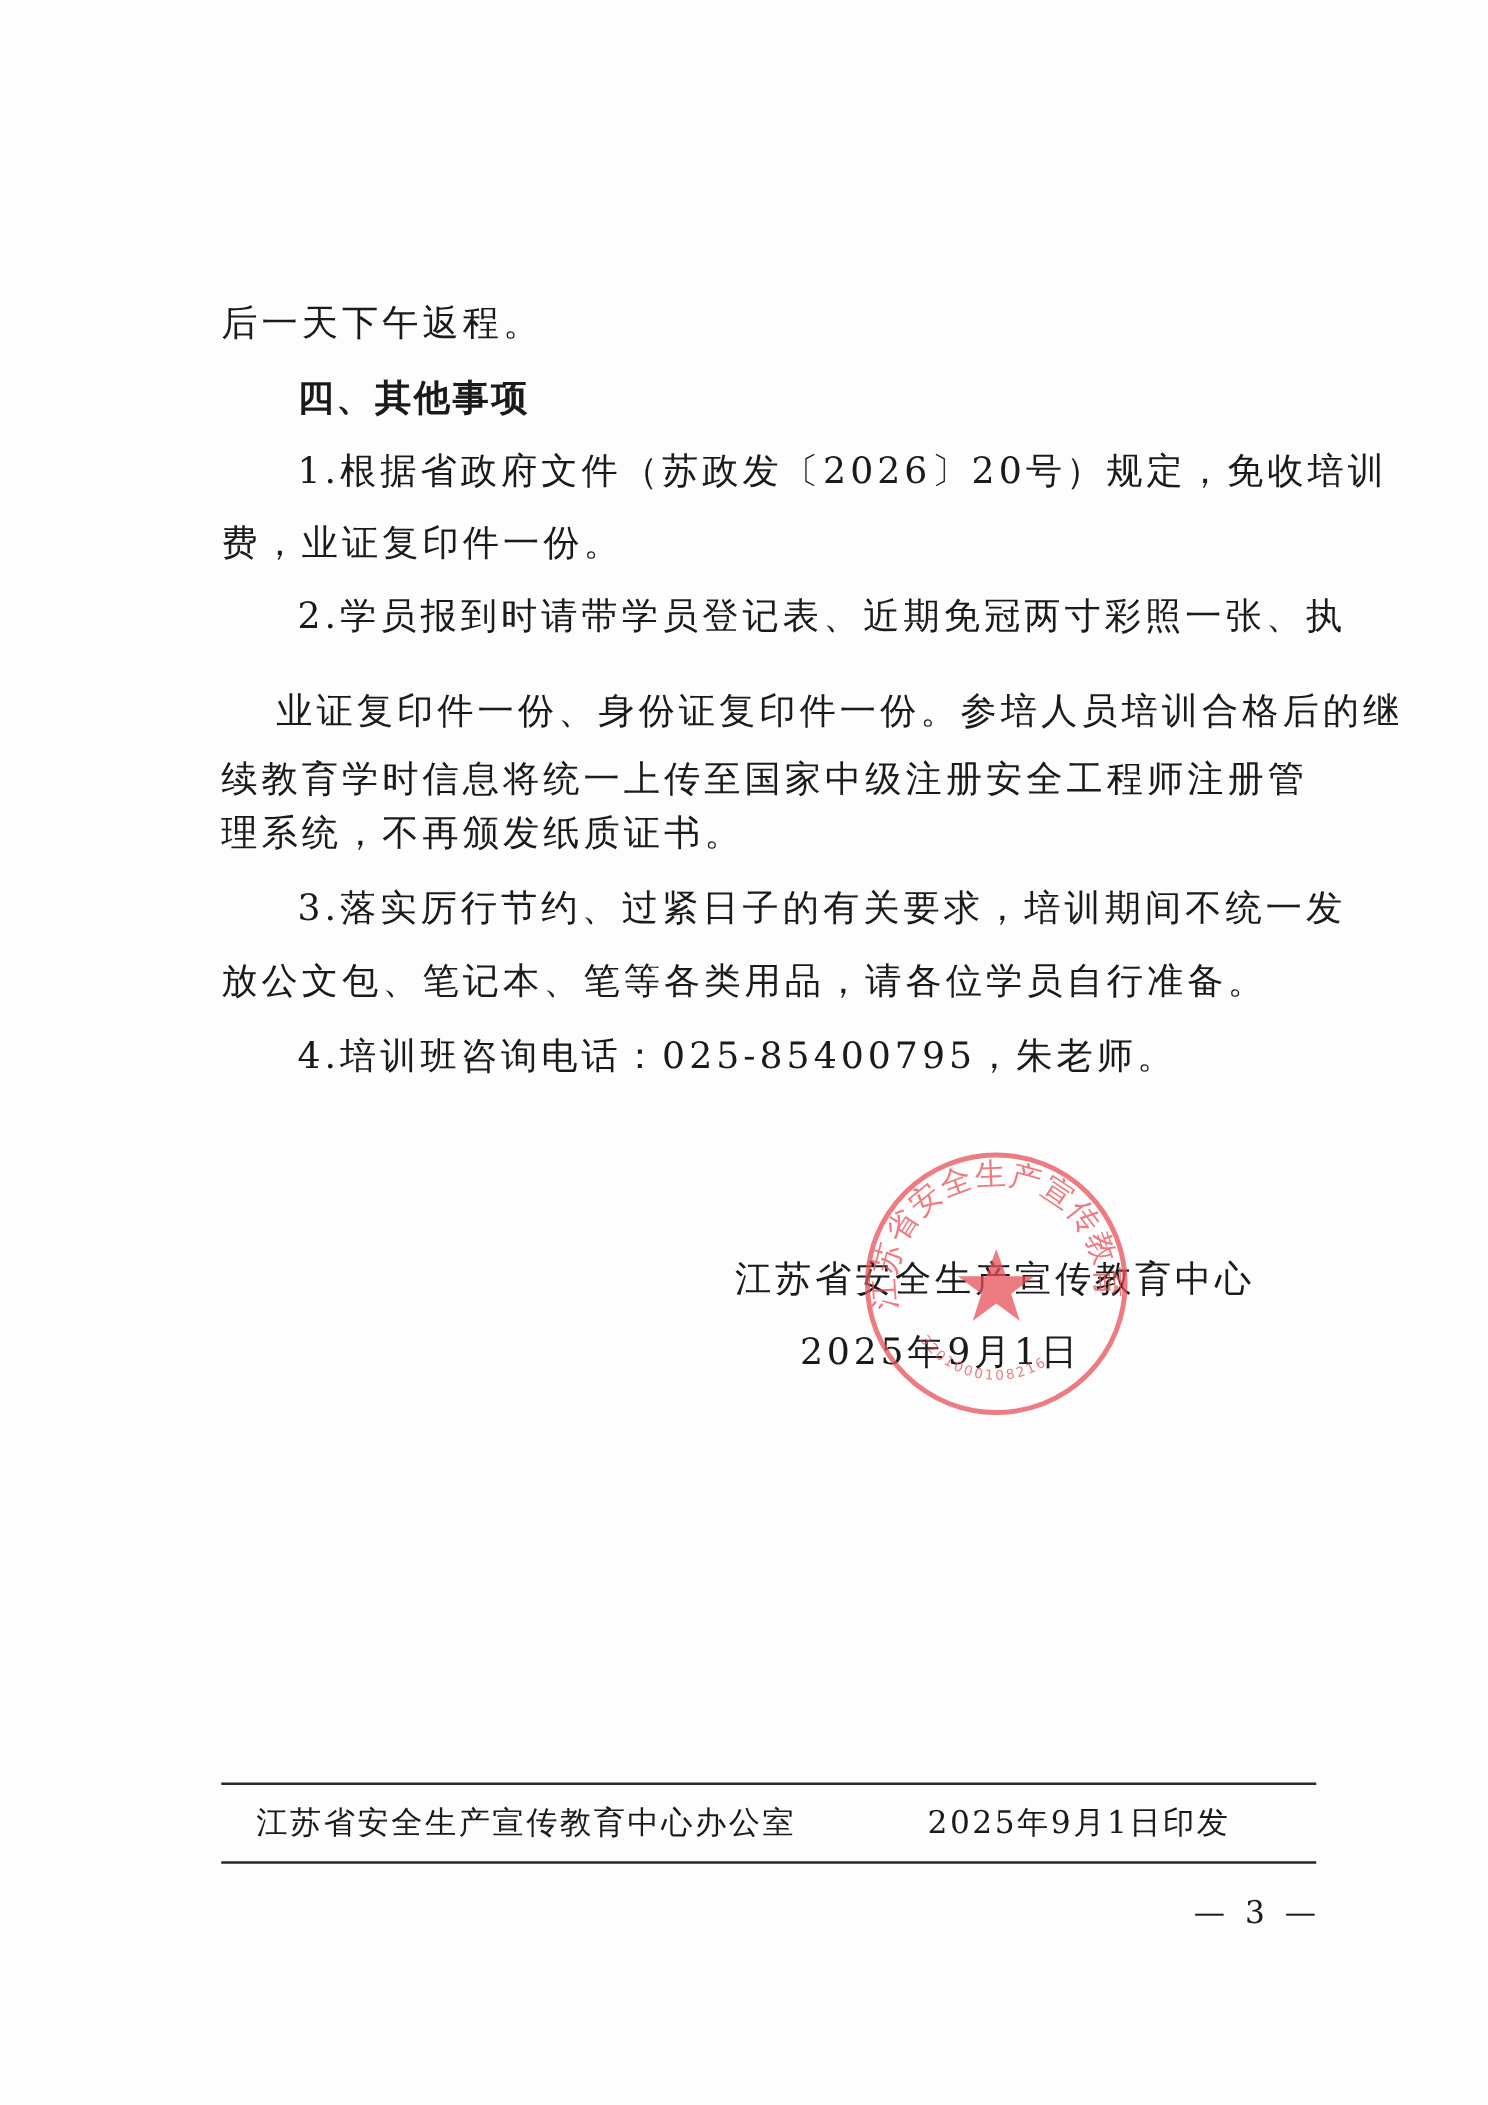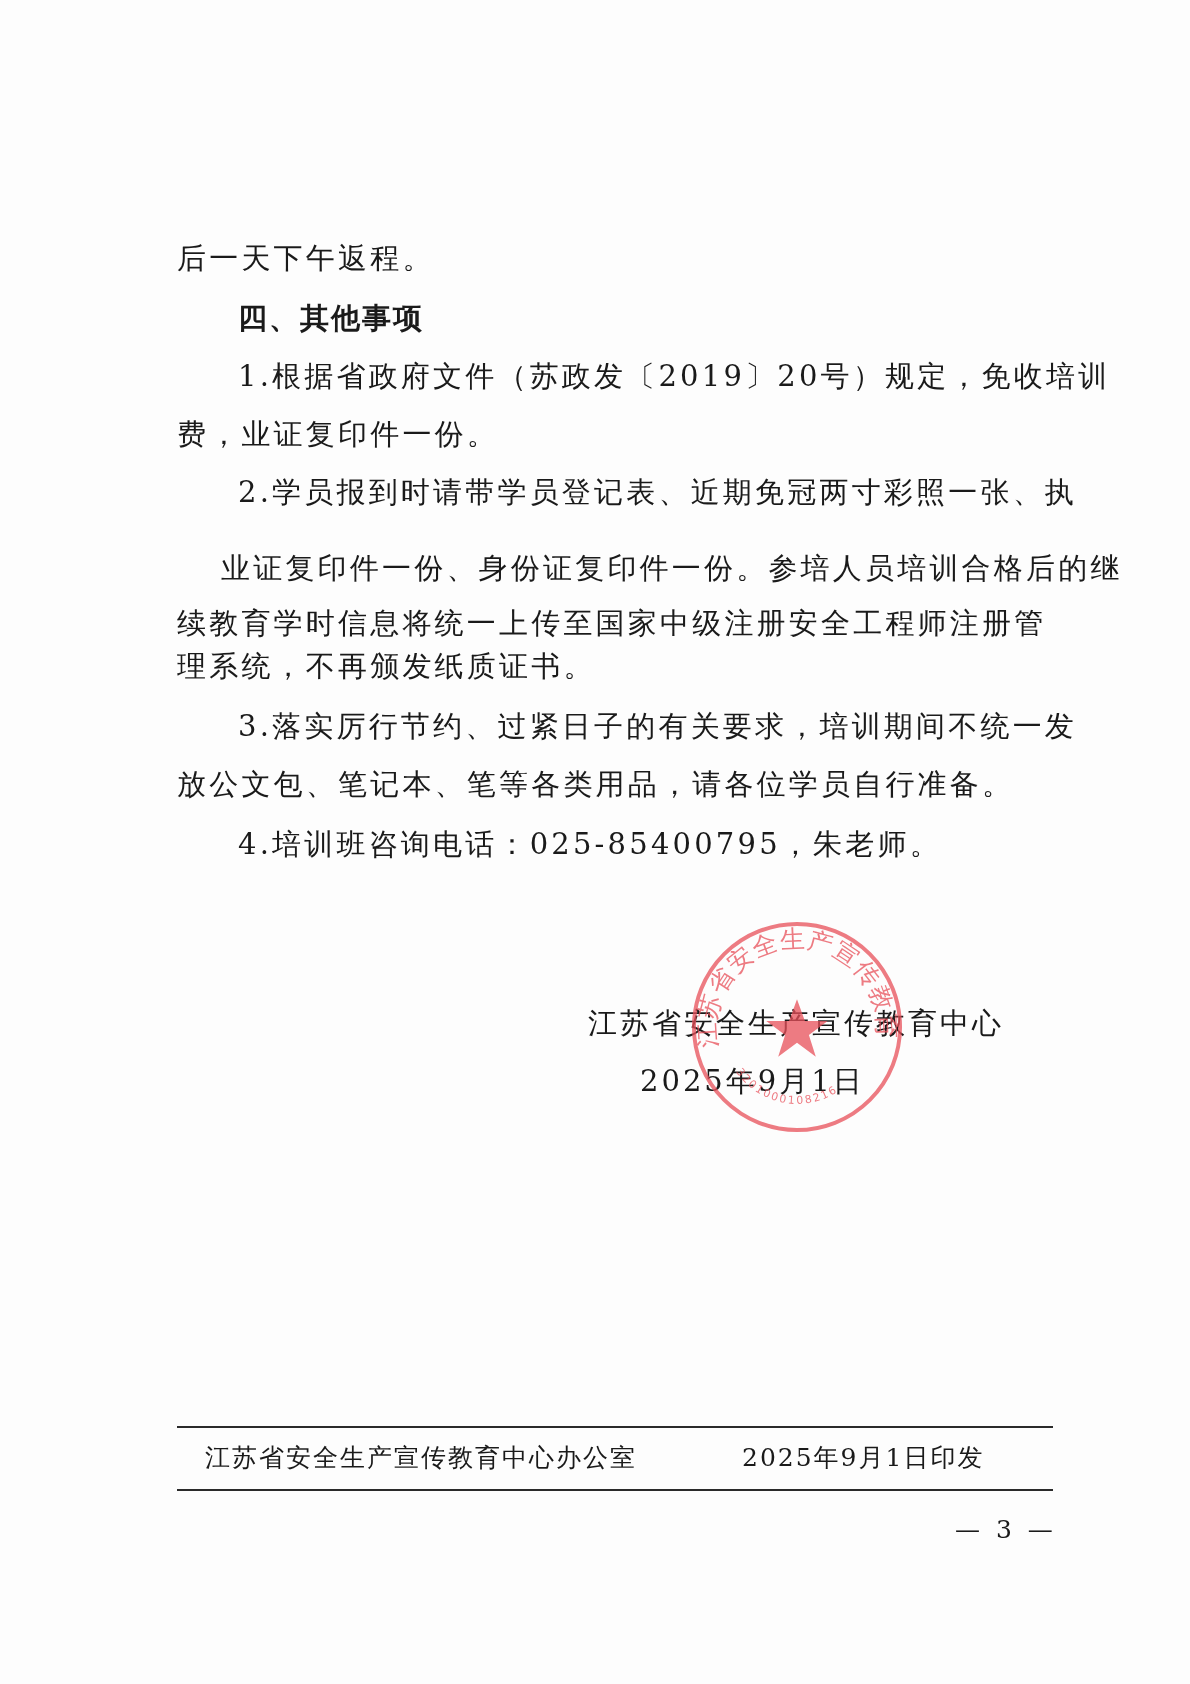--- a/index.html
+++ b/index.html
@@ -25,21 +25,21 @@
 </style>
 </head>
 <body>
 
 <div class="page">
 
   <div class="line" style="top:238px;">后一天下午返程。</div>
 
   <div class="line indent heading" style="top:298px;">四、其他事项</div>
 
-  <div class="line indent" style="top:356px;">1.根据省政府文件（苏政发〔2019〕20号）规定，免收培训</div>
+  <div class="line indent" style="top:356px;">1.根据省政府文件（苏政发〔2026〕20号）规定，免收培训</div>
   <div class="line" style="top:414px;">费，业证复印件一份。</div>
 
   <div class="line indent" style="top:472px;">2.学员报到时请带学员登记表、近期免冠两寸彩照一张、执</div>
   <div class="line" style="top:548px;margin-left:44px;">业证复印件一份、身份证复印件一份。参培人员培训合格后的继</div>
   <div class="line" style="top:588px;margin-top:15px;">续教育学时信息将统一上传至国家中级注册安全工程师注册管</div>
   <div class="line" style="top:646px;">理系统，不再颁发纸质证书。</div>
 
   <div class="line indent" style="top:706px;">3.落实厉行节约、过紧日子的有关要求，培训期间不统一发</div>
   <div class="line" style="top:764px;">放公文包、笔记本、笔等各类用品，请各位学员自行准备。</div>
 

